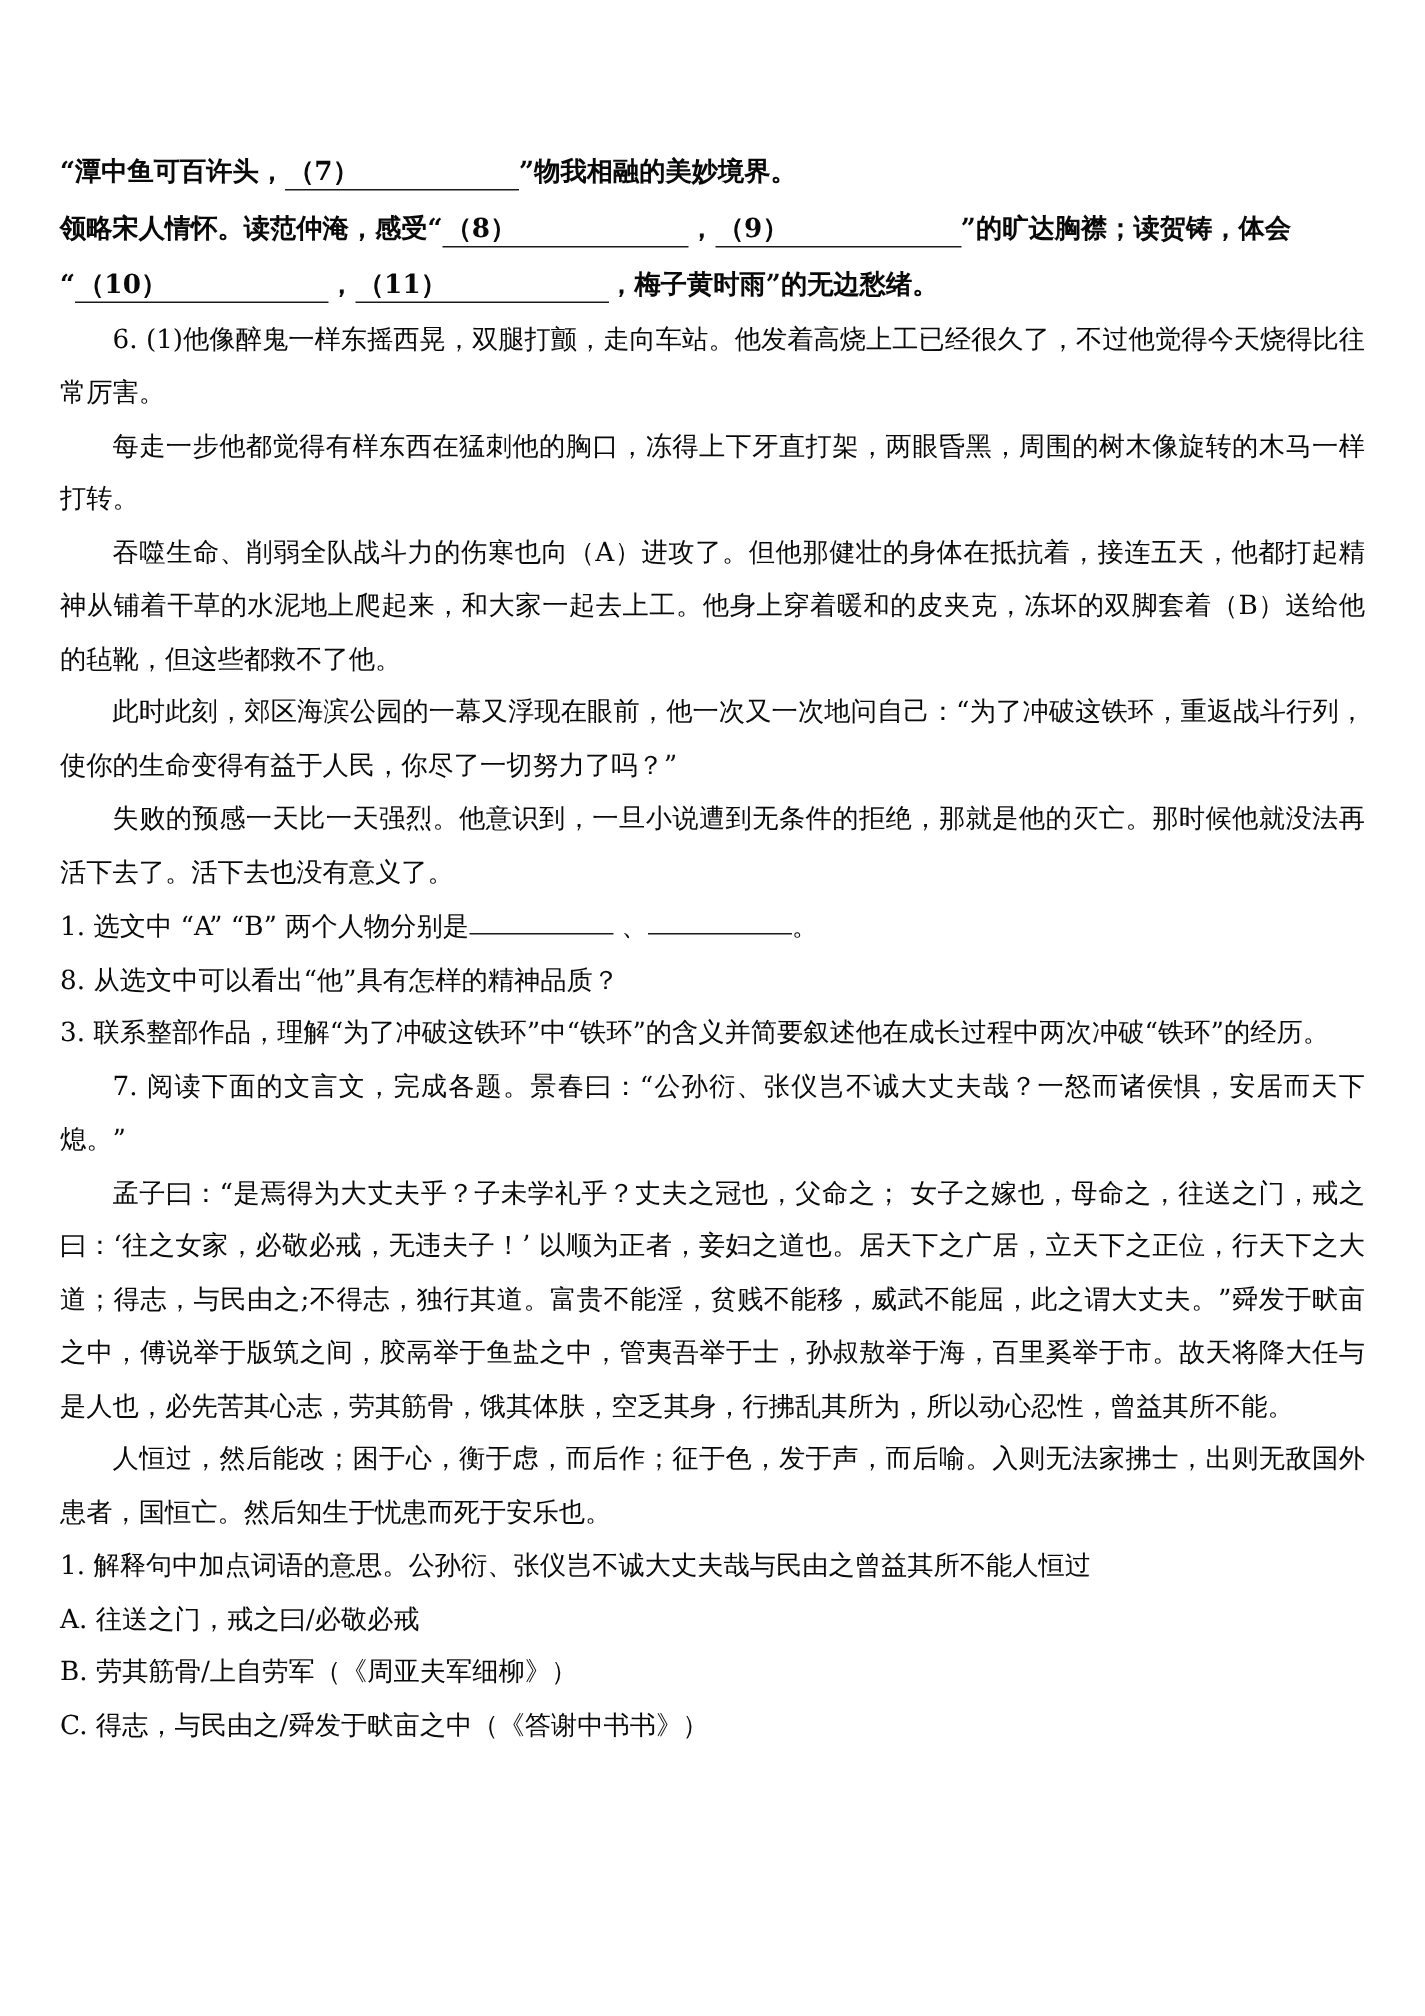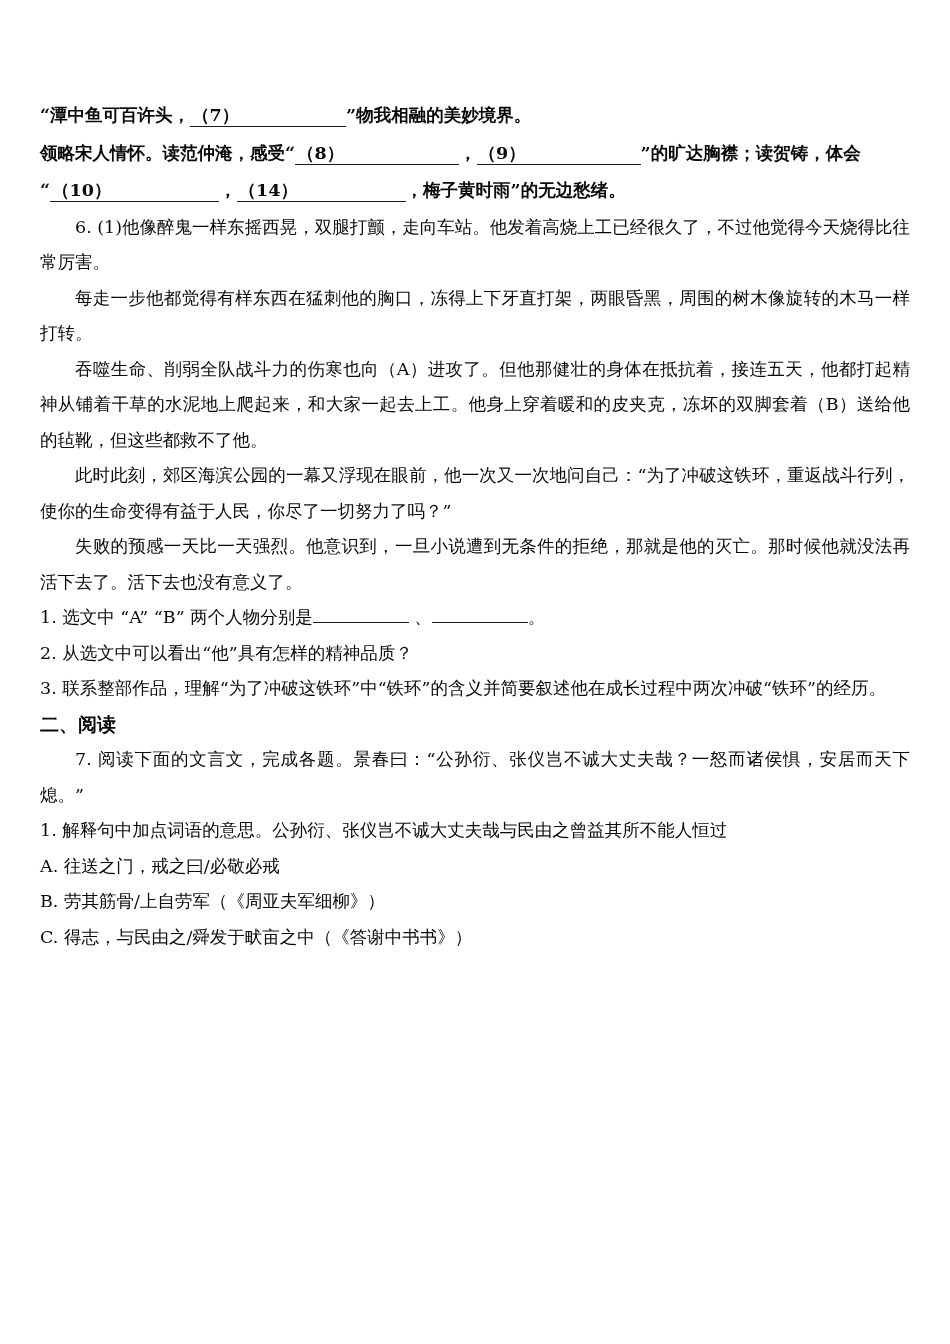--- a/index.html
+++ b/index.html
@@ -24,34 +24,35 @@
 </style>
 </head>
 <body>
 
 <div class="page">
 
   <p class="intro"><span>“潭中鱼可百许头，</span><span class="blank w152">（7）</span><span>”物我相融的美妙境界。</span></p>
 
   <p class="intro"><span>领略宋人情怀。读范仲淹，感受“</span><span class="blank w160">（8）</span><span>，</span><span class="blank w160">（9）</span><span>”的旷达胸襟；读贺铸，体会</span></p>
 
-  <p class="intro"><span>“</span><span class="blank w165">（10）</span><span>，</span><span class="blank w165">（14）</span><span>，梅子黄时雨”的无边愁绪。</span></p>
+  <p class="intro"><span>“</span><span class="blank w165">（10）</span><span>，</span><span class="blank w165">（11）</span><span>，梅子黄时雨”的无边愁绪。</span></p>
 
   <p class="indent">6. (1)他像醉鬼一样东摇西晃，双腿打颤，走向车站。他发着高烧上工已经很久了，不过他觉得今天烧得比往常厉害。</p>
   <p class="indent">每走一步他都觉得有样东西在猛刺他的胸口，冻得上下牙直打架，两眼昏黑，周围的树木像旋转的木马一样打转。</p>
   <p class="indent">吞噬生命、削弱全队战斗力的伤寒也向（A）进攻了。但他那健壮的身体在抵抗着，接连五天，他都打起精神从铺着干草的水泥地上爬起来，和大家一起去上工。他身上穿着暖和的皮夹克，冻坏的双脚套着（B）送给他的毡靴，但这些都救不了他。</p>
   <p class="indent">此时此刻，郊区海滨公园的一幕又浮现在眼前，他一次又一次地问自己：“为了冲破这铁环，重返战斗行列，使你的生命变得有益于人民，你尽了一切努力了吗？”</p>
   <p class="indent">失败的预感一天比一天强烈。他意识到，一旦小说遭到无条件的拒绝，那就是他的灭亡。那时候他就没法再活下去了。活下去也没有意义了。</p>
 
   <p><span>1. 选文中 “A” “B” 两个人物分别是</span><span class="blank w92"></span><span> 、</span><span class="blank w92"></span><span>。</span></p>
-  <p>2. 从选文中可以看出“他”具有怎样的精神品质？</p>
+  <p>8. 从选文中可以看出“他”具有怎样的精神品质？</p>
   <p>3. 联系整部作品，理解“为了冲破这铁环”中“铁环”的含义并简要叙述他在成长过程中两次冲破“铁环”的经历。</p>
 
-  <p class="heading">二、阅读</p>
 
   <p class="indent">7. 阅读下面的文言文，完成各题。景春曰：“公孙衍、张仪岂不诚大丈夫哉？一怒而诸侯惧，安居而天下熄。”</p>
+  <p class="indent">孟子曰：“是焉得为大丈夫乎？子未学礼乎？丈夫之冠也，父命之； 女子之嫁也，母命之，往送之门，戒之曰：‘往之女家，必敬必戒，无违夫子！’ 以顺为正者，妾妇之道也。居天下之广居，立天下之正位，行天下之大道；得志，与民由之;不得志，独行其道。富贵不能淫，贫贱不能移，威武不能屈，此之谓大丈夫。”舜发于畎亩之中，傅说举于版筑之间，胶鬲举于鱼盐之中，管夷吾举于士，孙叔敖举于海，百里奚举于市。故天将降大任与是人也，必先苦其心志，劳其筋骨，饿其体肤，空乏其身，行拂乱其所为，所以动心忍性，曾益其所不能。</p>
+  <p class="indent">人恒过，然后能改；困于心，衡于虑，而后作；征于色，发于声，而后喻。入则无法家拂士，出则无敌国外患者，国恒亡。然后知生于忧患而死于安乐也。</p>
 
   <p>1. 解释句中加点词语的意思。公孙衍、张仪岂不诚大丈夫哉与民由之曾益其所不能人恒过</p>
   <p>A. 往送之门，戒之曰/必敬必戒</p>
   <p>B. 劳其筋骨/上自劳军（《周亚夫军细柳》）</p>
   <p>C. 得志，与民由之/舜发于畎亩之中（《答谢中书书》）</p>
 
 </div>
 
 </body></html>

